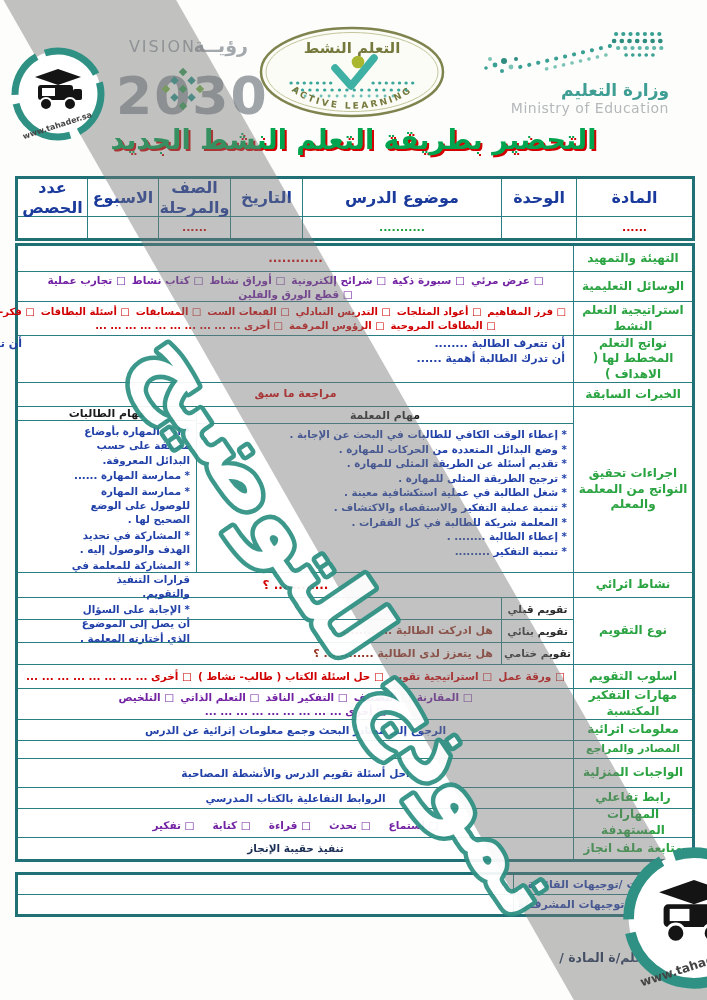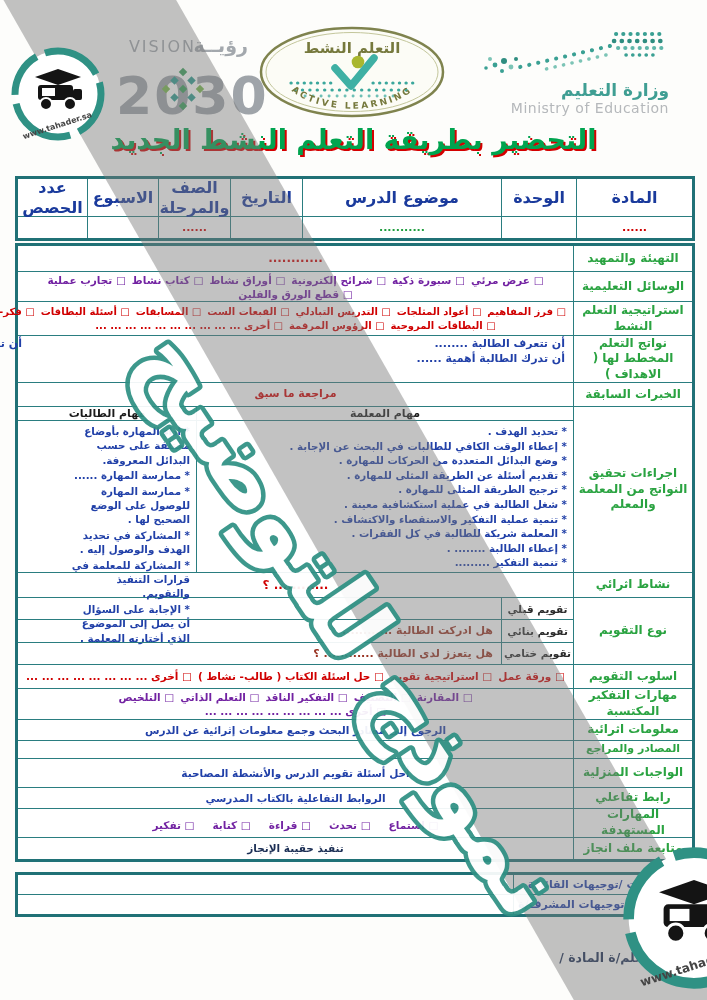--- a/index.html
+++ b/index.html
@@ -203,21 +203,20 @@
       <div class="lab">الخبرات السابقة</div>
       <div class="cnt red sz11">مراجعة ما سبق</div>
     </div>
 
     <div class="row" style="height:165px">
       <div class="lab">اجراءات تحقيق النواتج من المعلمة والمعلم</div>
       <div class="proc">
         <div class="proc-col teacher">
           <div class="proc-head">مهام المعلمة</div>
           <div class="proc-body blue tb">
-              <div class="ln">* تحديد الهدف .</div>
               <div class="ln">* إعطاء الوقت الكافي للطالبات في البحث عن الإجابة .</div>
               <div class="ln">* وضع البدائل المتعددة من الحركات للمهارة .</div>
               <div class="ln">* تقديم أسئلة عن الطريقة المثلى للمهارة .</div>
               <div class="ln">* ترجيح الطريقة المثلى للمهارة .</div>
               <div class="ln">* شغل الطالبة في عملية استكشافية معينة .</div>
               <div class="ln">* تنمية عملية التفكير والاستقصاء والاكتشاف .</div>
               <div class="ln">* المعلمة شريكة للطالبة في كل الفقرات .</div>
               <div class="ln">* إعطاء الطالبة ........ .</div>
               <div class="ln">* تنمية التفكير .........</div>
             </div>

